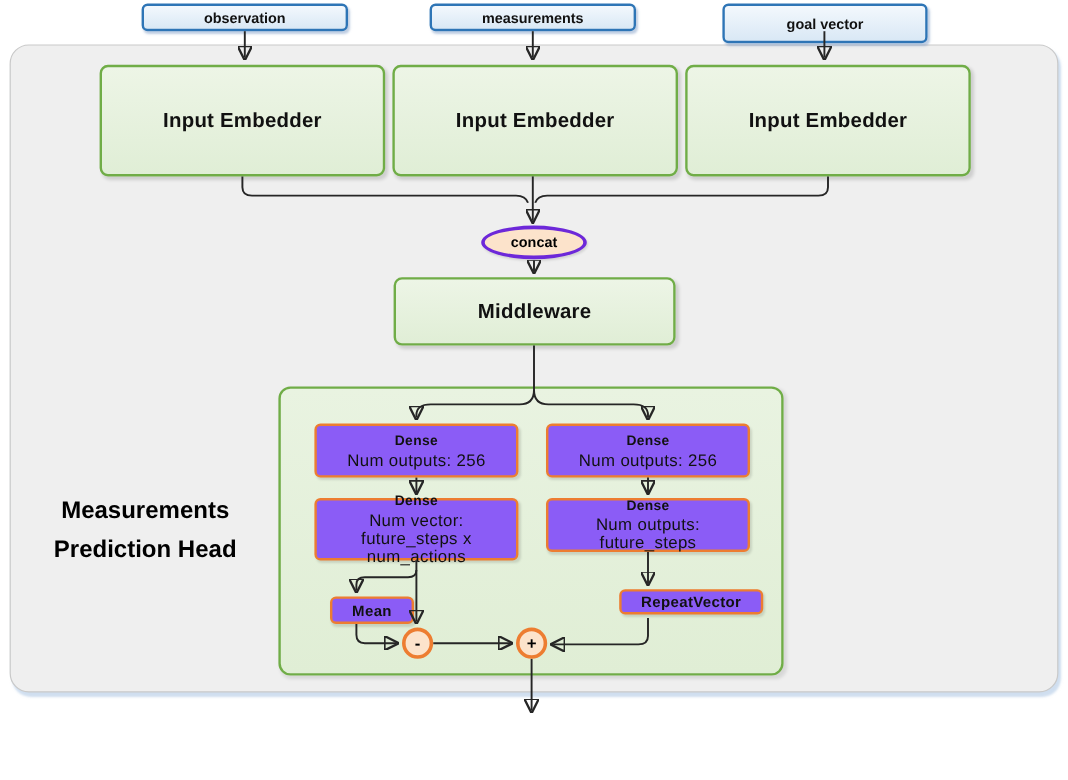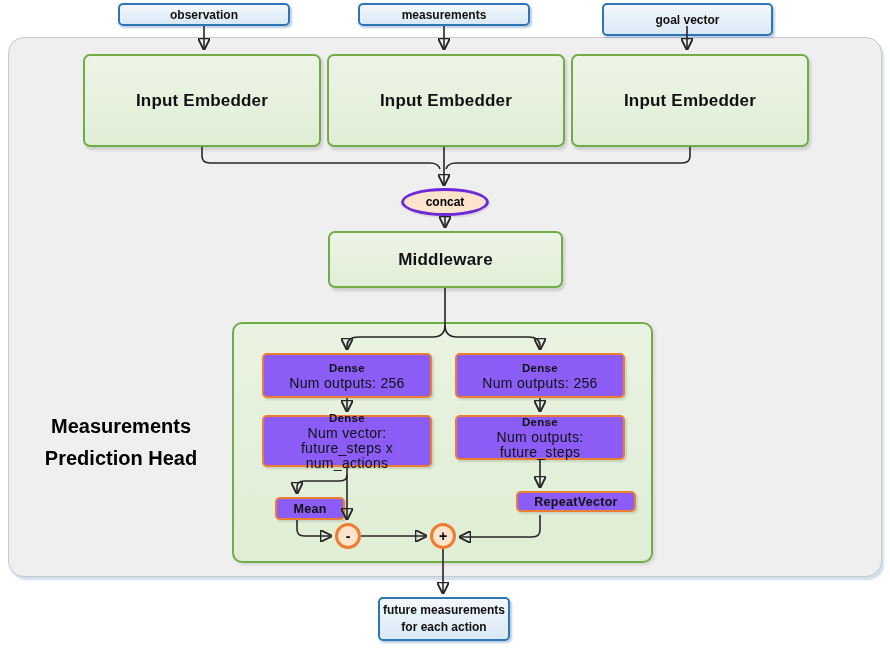--- a/index.html
+++ b/index.html
@@ -153,24 +153,20 @@
       <span>RepeatVector</span>
     </div>
 
   <div class="op-circle minus">
       <span>-</span>
     </div>
   <div class="op-circle plus">
       <span>+</span>
     </div>
 
-  <div class="node blue out-box">
-    <span>future measurements</span>
-    <span>for each action</span>
-  </div>
 
   <svg class="wires" viewBox="0 0 890 650">
     <defs>
       <marker id="arr" viewBox="0 0 10 10" refX="8" refY="5" markerWidth="7.5" markerHeight="7.5" orient="auto-start-reverse">
         <path d="M0,0 L10,5 L0,10 Z" fill="#1a1a1a" stroke="none"></path>
       </marker>
     </defs>
 
     <path d="M204,26 L204,48" marker-end="url(#arr)"></path>
     <path d="M444,26 L444,48" marker-end="url(#arr)"></path>

